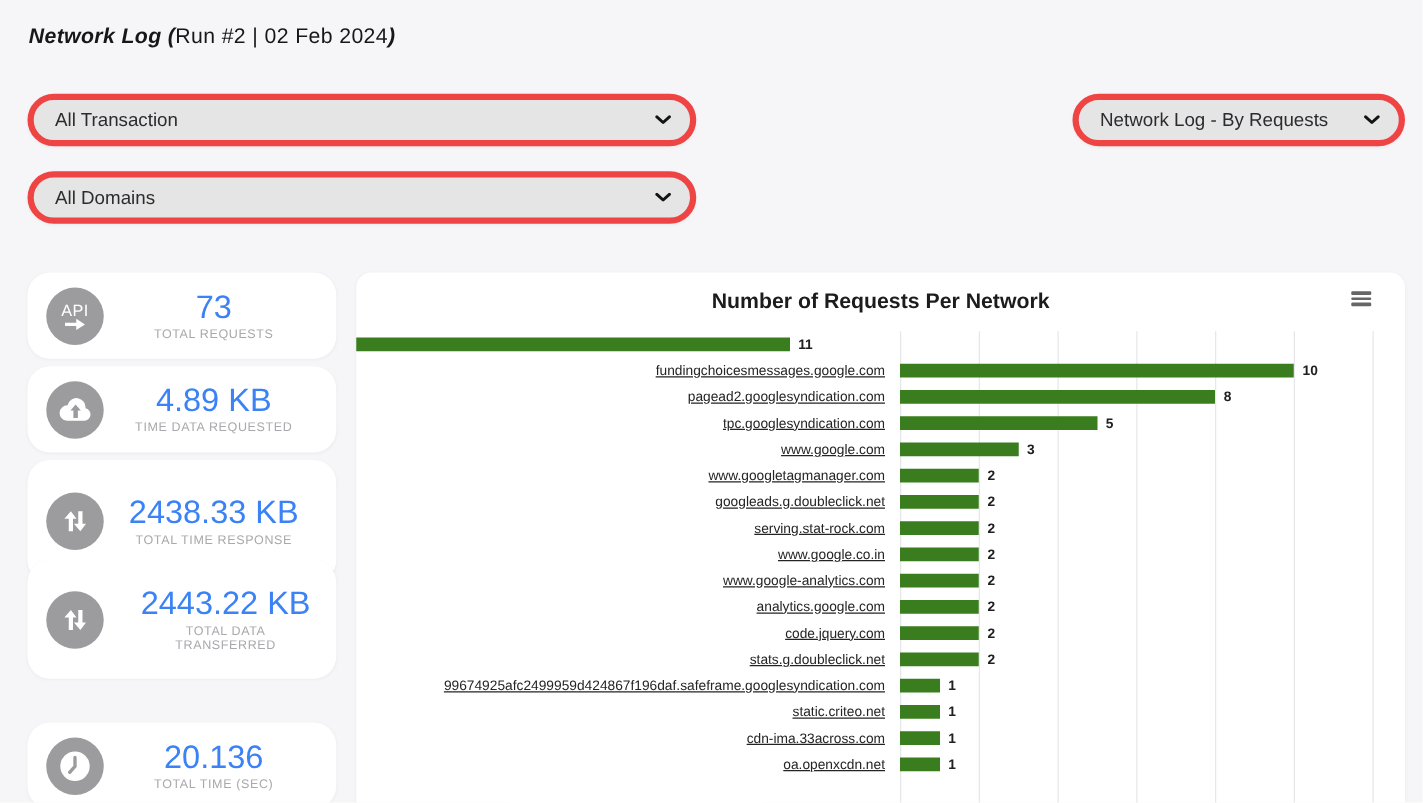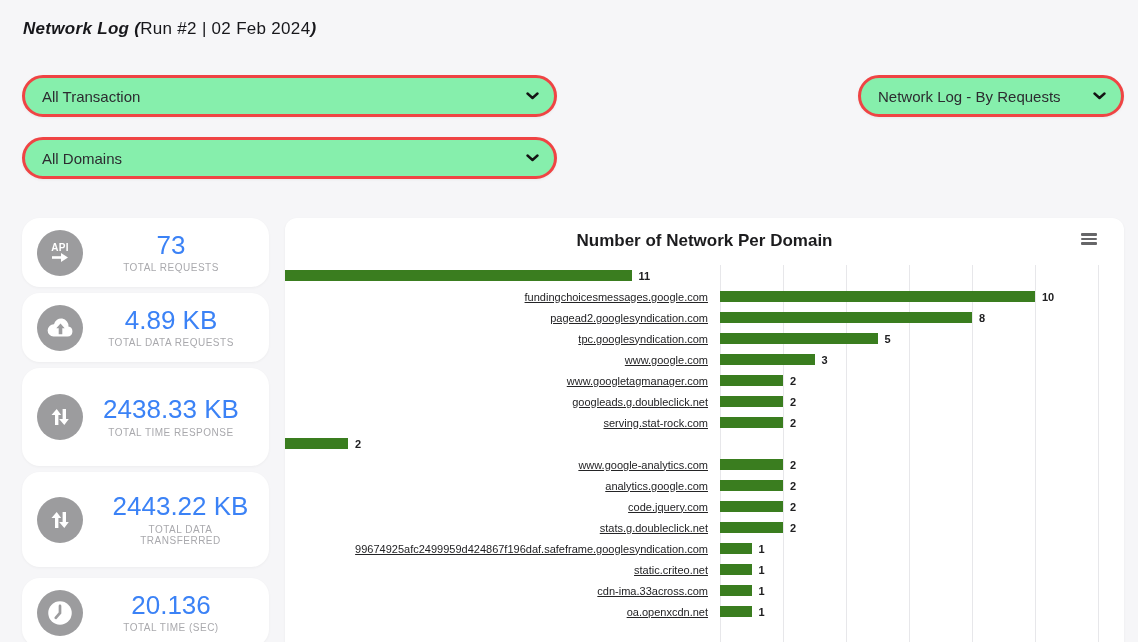--- a/index.html
+++ b/index.html
@@ -14,22 +14,22 @@
 
   
   .page-title{
     position:absolute;left:23px;top:19px;
     font-size:17px;letter-spacing:.3px;color:#17171b;
   }
   .page-title .b{font-weight:700;font-style:italic;}
 
   
   .select-wrap{
-    position:absolute;height:42px;background:#86efac;
-    border:3px solid #ef4444;border-radius:21px;
+    position:absolute;height:42px;background:#e5e5e5;
+    border:5px solid #ef4444;border-radius:21px;
     box-shadow:0 1px 3px rgba(0,0,0,.05);
     box-sizing:border-box;
   }
   .select-wrap select{
     width:100%;height:100%;border:none;background:transparent;
     appearance:none;-webkit-appearance:none;-moz-appearance:none;
     padding:0 42px 0 17px;font-size:15px;color:#2c2c30;
     font-family:inherit;border-radius:21px;outline:none;cursor:pointer;
   }
   .chevron{
@@ -44,28 +44,28 @@
   .stat-card{
     position:absolute;left:22px;width:247px;background:#ffffff;
     border-radius:18px;display:flex;align-items:center;
     box-shadow:0 1px 3px rgba(0,0,0,.04);box-sizing:border-box;
   }
   .stat-icon{
     width:46px;height:46px;border-radius:50%;background:#9c9c9e;
     margin-left:15px;flex:none;display:flex;flex-direction:column;
     align-items:center;justify-content:center;color:#fff;line-height:0;
   }
-  .api-txt{font-size:10px;font-weight:700;line-height:1;letter-spacing:.3px;}
+  .api-txt{font-size:13px;font-weight:400;line-height:1;letter-spacing:.3px;}
   .stat-text{flex:1;text-align:center;padding:0 16px 0 6px;}
   .stat-value{font-size:26px;color:#3b82f6;line-height:1.05;}
   .stat-label{font-size:10px;color:#a9a9ad;letter-spacing:.5px;margin-top:3px;}
   #card-0{top:218px;height:69px;}
   #card-1{top:293px;height:69px;}
   #card-2{top:368px;height:98px;}
-  #card-3{top:472px;height:95px;gap:19px;}
+  #card-3{top:448px;height:95px;gap:19px;}
   #card-4{top:578px;height:69px;}
 
   
   .chart-panel{
     position:absolute;left:285px;top:218px;width:839px;height:460px;
     background:#ffffff;border-radius:12px;
     box-shadow:0 1px 3px rgba(0,0,0,.05);
   }
   .chart-title{
     position:absolute;top:13px;left:0;right:0;text-align:center;
@@ -147,21 +147,21 @@
 
   <div class="stat-card" id="card-1">
     <div class="stat-icon">
       <svg width="27" height="19" viewBox="0 0 27 19">
         <path fill="#ffffff" d="M6.5 18.5h14a5 5 0 0 0 .9-9.9A7.3 7.3 0 0 0 7 6.3a5.6 5.6 0 0 0-.5 12.2z"></path>
         <path fill="#9c9c9e" d="M13.5 5.5l4.2 4.8h-2.4v6h-3.6v-6H9.3z"></path>
       </svg>
     </div>
     <div class="stat-text">
       <div class="stat-value">4.89 KB</div>
-      <div class="stat-label">TOTAL DATA REQUESTS</div>
+      <div class="stat-label">TIME DATA REQUESTED</div>
     </div>
   </div>
 
   <div class="stat-card" id="card-2">
     <div class="stat-icon">
       <svg width="23" height="22" viewBox="0 0 23 22">
         <path fill="#ffffff" d="M6 19 h3.4 V9 h2.8 L7.7 3 2.5 9 h3.5 z"></path>
         <path fill="#ffffff" d="M13.6 3 h3.4 V13 h2.8 L15.3 19 10.1 13 h3.5 z"></path>
       </svg>
     </div>
@@ -191,21 +191,21 @@
         <path d="M12 7 V12 L9 15.4" stroke="#9c9c9e" stroke-width="1.9" fill="none" stroke-linecap="round"></path>
       </svg>
     </div>
     <div class="stat-text">
       <div class="stat-value">20.136</div>
       <div class="stat-label">TOTAL TIME (SEC)</div>
     </div>
   </div>
 
   <div class="chart-panel">
-    <div class="chart-title">Number of Network Per Domain</div>
+    <div class="chart-title">Number of Requests Per Network</div>
     <div class="hamburger">
       <span></span>
         <span></span>
         <span></span>
     </div>
     <div class="plot">
       <div class="gridline" style="left: 435px;"></div>
         <div class="gridline" style="left: 498px;"></div>
         <div class="gridline" style="left: 561px;"></div>
         <div class="gridline" style="left: 624px;"></div>
@@ -246,20 +246,21 @@
             <a class="row-label">googleads.g.doubleclick.net</a>
             <div class="bar" style="width: 63px; background: rgb(58, 125, 31);"></div>
             <span class="row-value">2</span>
           </div>
           <div class="row">
             <a class="row-label">serving.stat-rock.com</a>
             <div class="bar" style="width: 63px; background: rgb(58, 125, 31);"></div>
             <span class="row-value">2</span>
           </div>
           <div class="row">
+            <a class="row-label">www.google.co.in</a>
             <div class="bar" style="width: 63px; background: rgb(58, 125, 31);"></div>
             <span class="row-value">2</span>
           </div>
           <div class="row">
             <a class="row-label">www.google-analytics.com</a>
             <div class="bar" style="width: 63px; background: rgb(58, 125, 31);"></div>
             <span class="row-value">2</span>
           </div>
           <div class="row">
             <a class="row-label">analytics.google.com</a>

